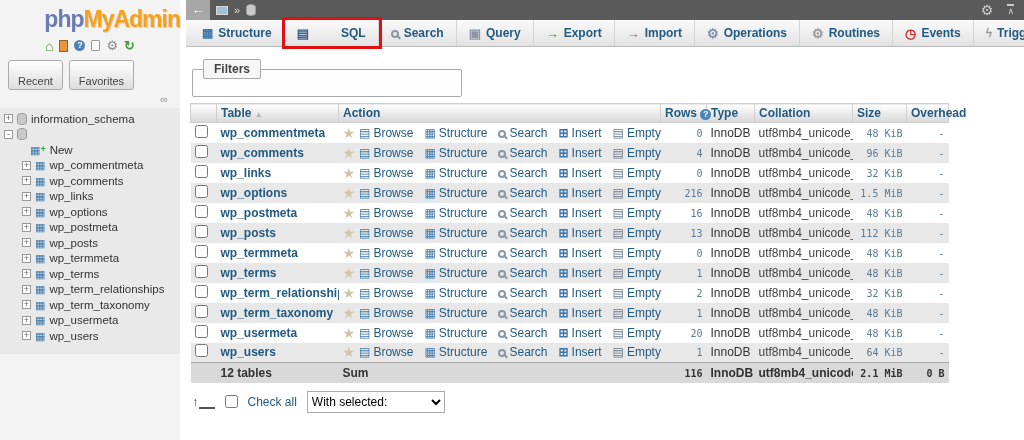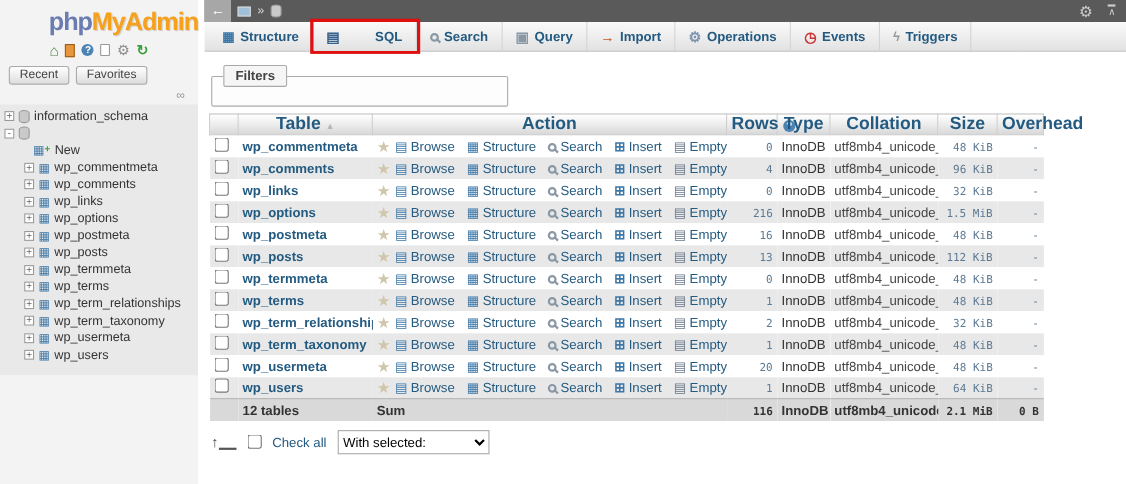--- a/index.html
+++ b/index.html
@@ -8,21 +8,21 @@
   body { position:relative; }
 
   
   .sidebar { position:absolute; left:0; top:0; width:180px; height:440px; background:#f3f3f3; }
   .logo { margin-top:6px; text-align:right; font-size:23px; font-weight:bold; letter-spacing:-1px; }
   .logo .php { color:#6a7cb1; }
   .logo .ma  { color:#f5a11c; text-shadow:1px 1px 1px #d0cbc2; }
   .side-icons { display:flex; justify-content:center; align-items:center; gap:6px; margin-top:5px; height:15px; }
   .side-btns { display:flex; gap:6px; margin:7px 0 0 8px; }
   .sbtn { border:1px solid #aaa; border-radius:3px; background:linear-gradient(#ffffff,#dddddd);
-          padding:1px 9px 2px; font-size:11px; color:#444; cursor:pointer; }
+          padding:14px 9px 2px; font-size:11px; color:#444; cursor:pointer; }
   .chain-row { text-align:right; padding-right:12px; margin-top:2px; height:11px; }
   .tree { background:#e9e9e9; margin-top:5px; height:246px; padding-top:3px; overflow:hidden; }
   .trow { height:15.5px; display:flex; align-items:center; gap:4px; white-space:nowrap; color:#333; }
   .trow .lbl { font-size:11.5px; }
   .ind0 { padding-left:4px; } .ind1 { padding-left:30px; } .ind2 { padding-left:22px; }
   .exp { width:9px; height:9px; border:1px solid #999; background:#fff; color:#666;
          font-size:9px; line-height:7px; text-align:center; flex:0 0 auto; cursor:pointer; }
 
   
   .ic { display:inline-block; line-height:1; }
@@ -79,21 +79,21 @@
   .content { padding-left:4px; }
   fieldset.filters { width:270px; margin:12px 0 0 2px; border:1px solid #aaa; border-radius:2px;
       padding:8px 8px 9px; background:#fdfdfd; }
   fieldset.filters legend { border:1px solid #aaa; border-radius:2px; background:#f6f6f6;
       padding:2px 10px; font-weight:bold; color:#444; margin-left:2px; }
   .filters-row { display:flex; align-items:center; gap:6px; }
   .filters-row input { width:118px; height:19px; border:1px solid #aaa; padding:0 3px; font-size:12px; }
 
   table.db { border-collapse:collapse; table-layout:fixed; width:758px; margin-top:6px; }
   table.db th { background:linear-gradient(#ffffff,#d7d7d7); border:1px solid #cfcfcf;
-      height:19px; text-align:center; padding:0 4px; color:#235a81; font-weight:bold; font-size:16px; white-space:nowrap; }
+      height:19px; text-align:left; padding:0 4px; color:#235a81; font-weight:bold; font-size:12px; white-space:nowrap; }
   table.db td { height:20px; padding:0 4px; white-space:nowrap; overflow:hidden; font-size:12px; }
   table.db tbody tr:nth-of-type(even) { background:#e8e8e8; }
   td.c-rows, td.c-size, td.c-ovh, th.c-rows, th.c-size, th.c-ovh { text-align:right; }
   th.c-size, th.c-ovh { text-align:left; }
   .mono { font-family:"DejaVu Sans Mono", monospace; font-size:10px; color:#5d7a94; }
   .tname { color:#235a81; font-weight:bold; text-decoration:none; cursor:pointer; }
   .act { color:#235a81; text-decoration:none; display:inline-flex; align-items:center; gap:3px;
       margin-right:7px; cursor:pointer; }
   .acell { display:flex; align-items:flex-start; gap:4px; }
   .coll { color:#444; }
@@ -249,31 +249,39 @@
       <div class="tab">
         <span class="ic i-magnifier-icon"></span>
         <span>Search</span>
       </div>
 
       <div class="tab">
         <span class="ic i-query-icon"></span>
         <span>Query</span>
       </div>
 
+      <div class="tab">
+        <span class="ic i-export-arrow-icon"></span>
+        <span>Export</span>
+      </div>
 
       <div class="tab">
         <span class="ic i-import-arrow-icon"></span>
         <span>Import</span>
       </div>
 
       <div class="tab">
         <span class="ic i-wrench-icon"></span>
         <span>Operations</span>
       </div>
 
+      <div class="tab">
+        <span class="ic i-gears-icon"></span>
+        <span>Routines</span>
+      </div>
 
       <div class="tab">
         <span class="ic i-clock-icon"></span>
         <span>Events</span>
       </div>
 
       <div class="tab">
         <span class="ic i-lightning-icon"></span>
         <span>Triggers</span>
       </div>

